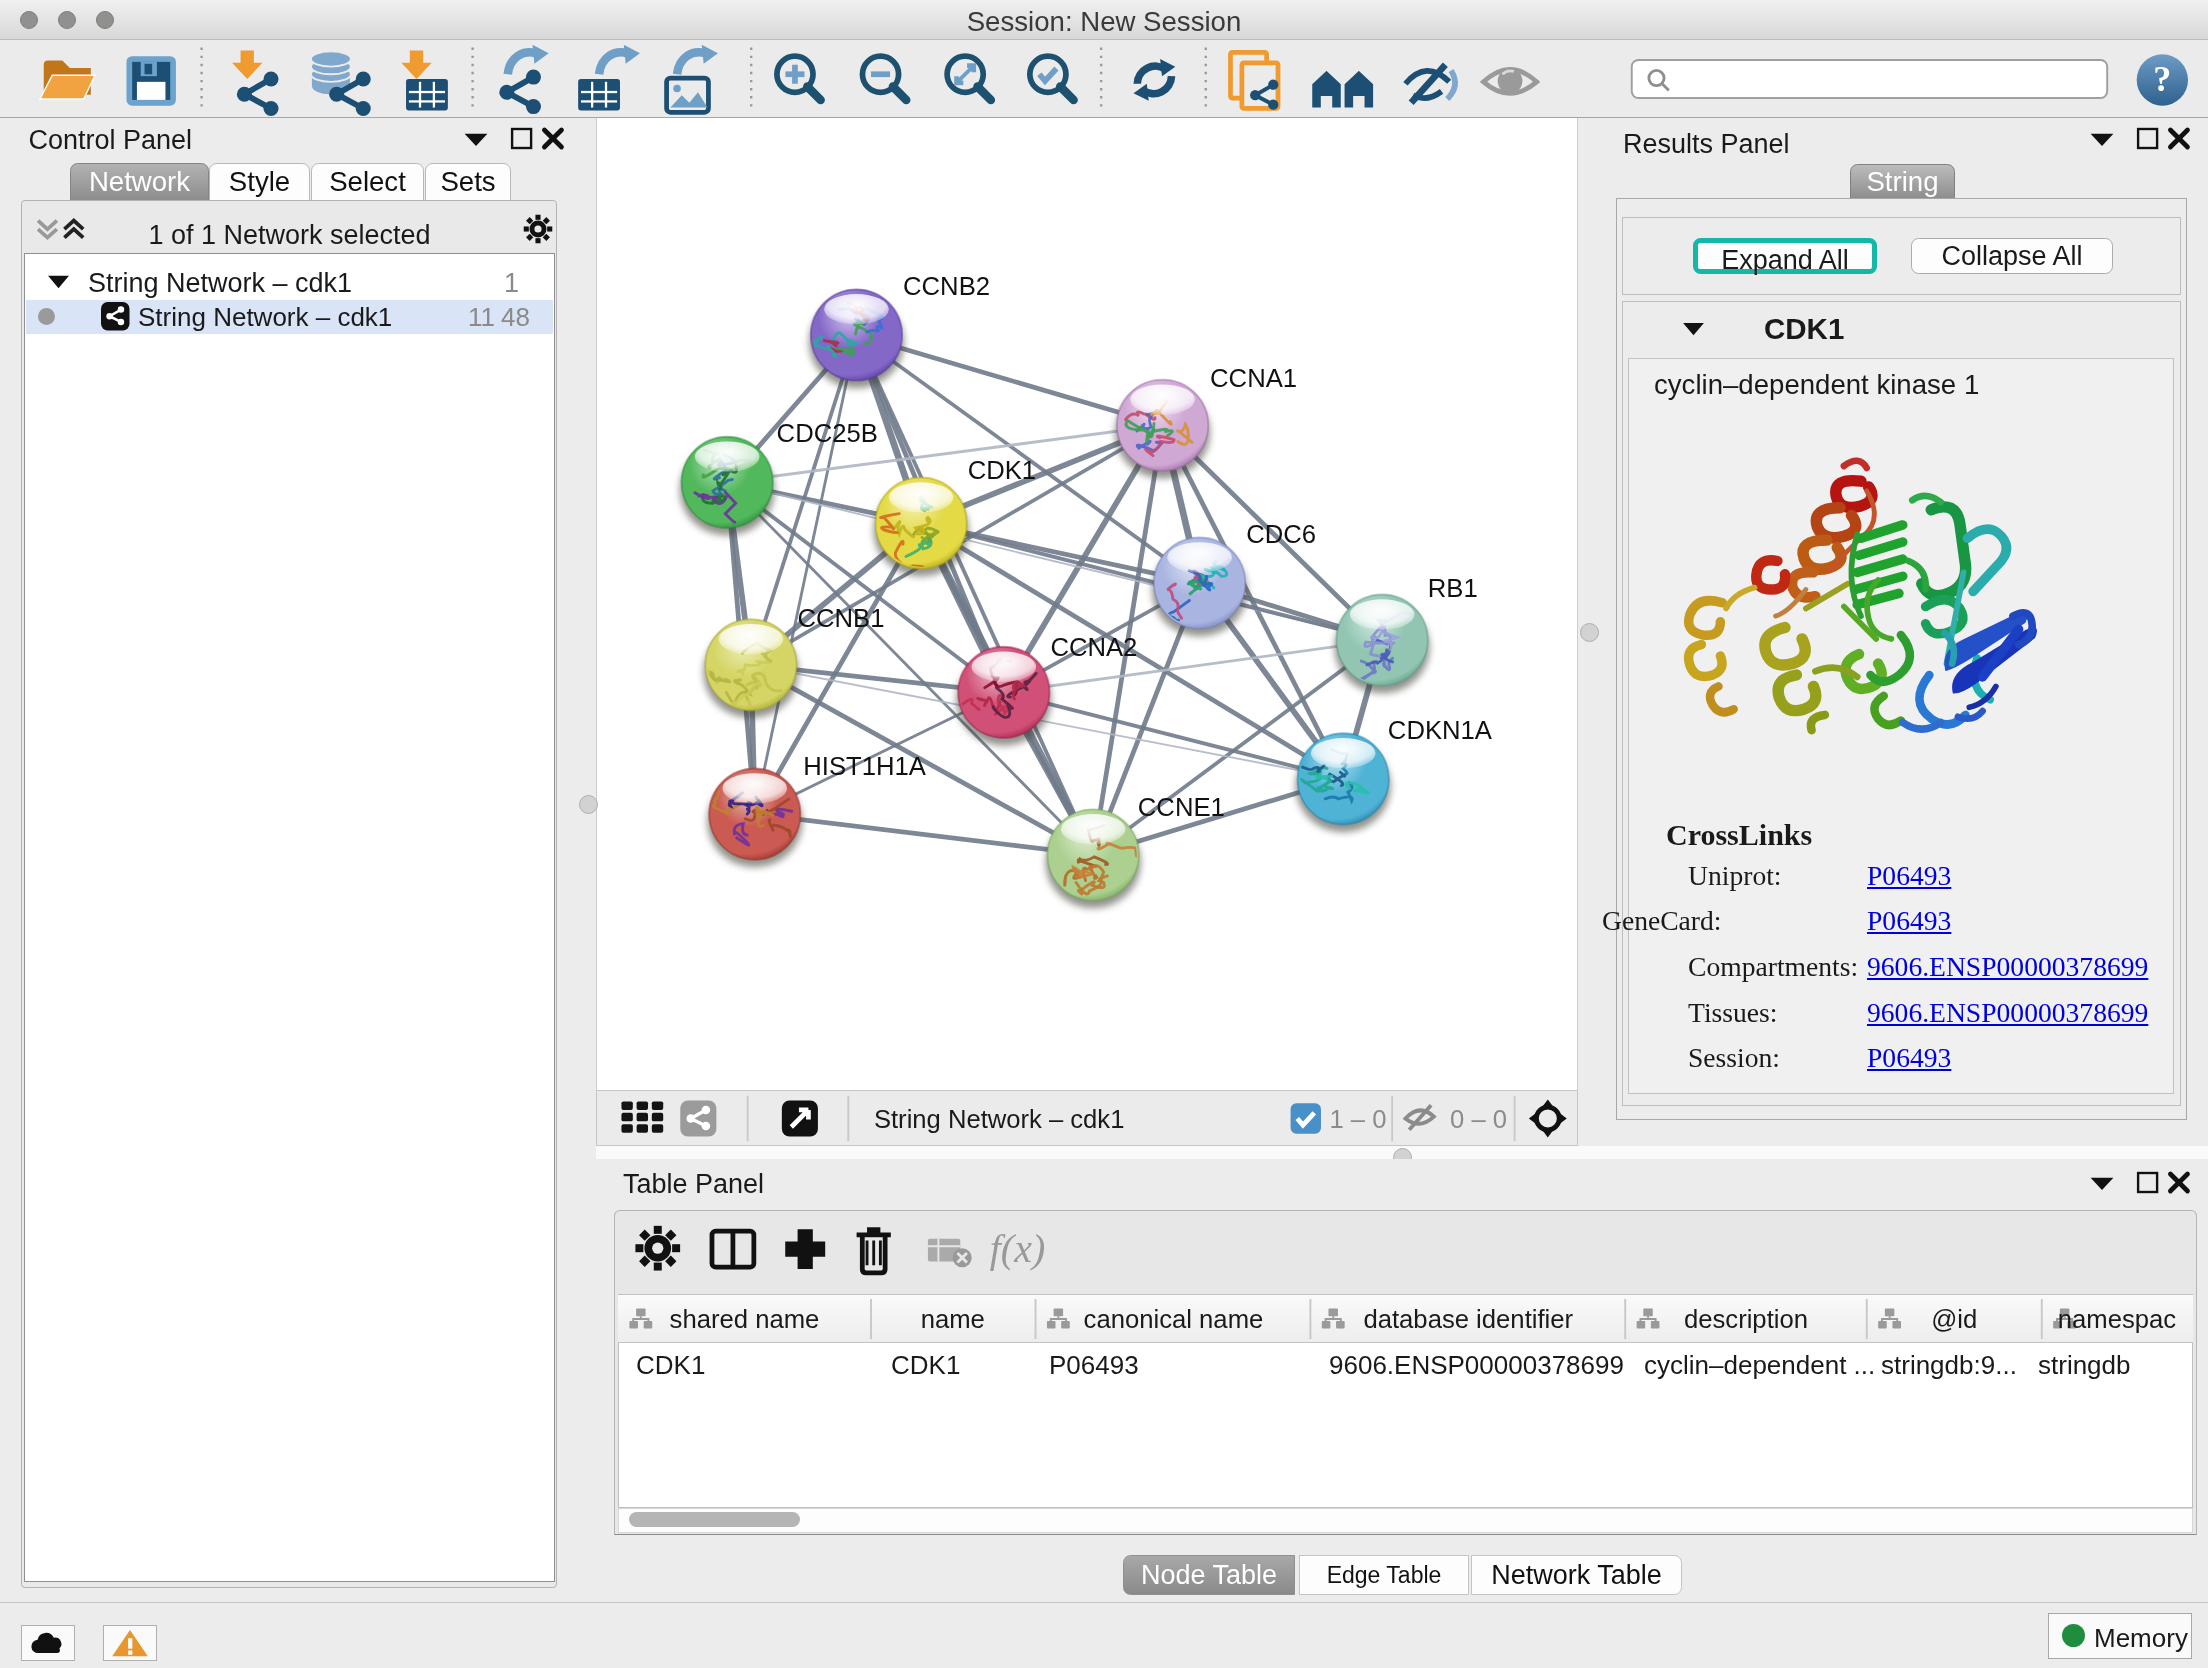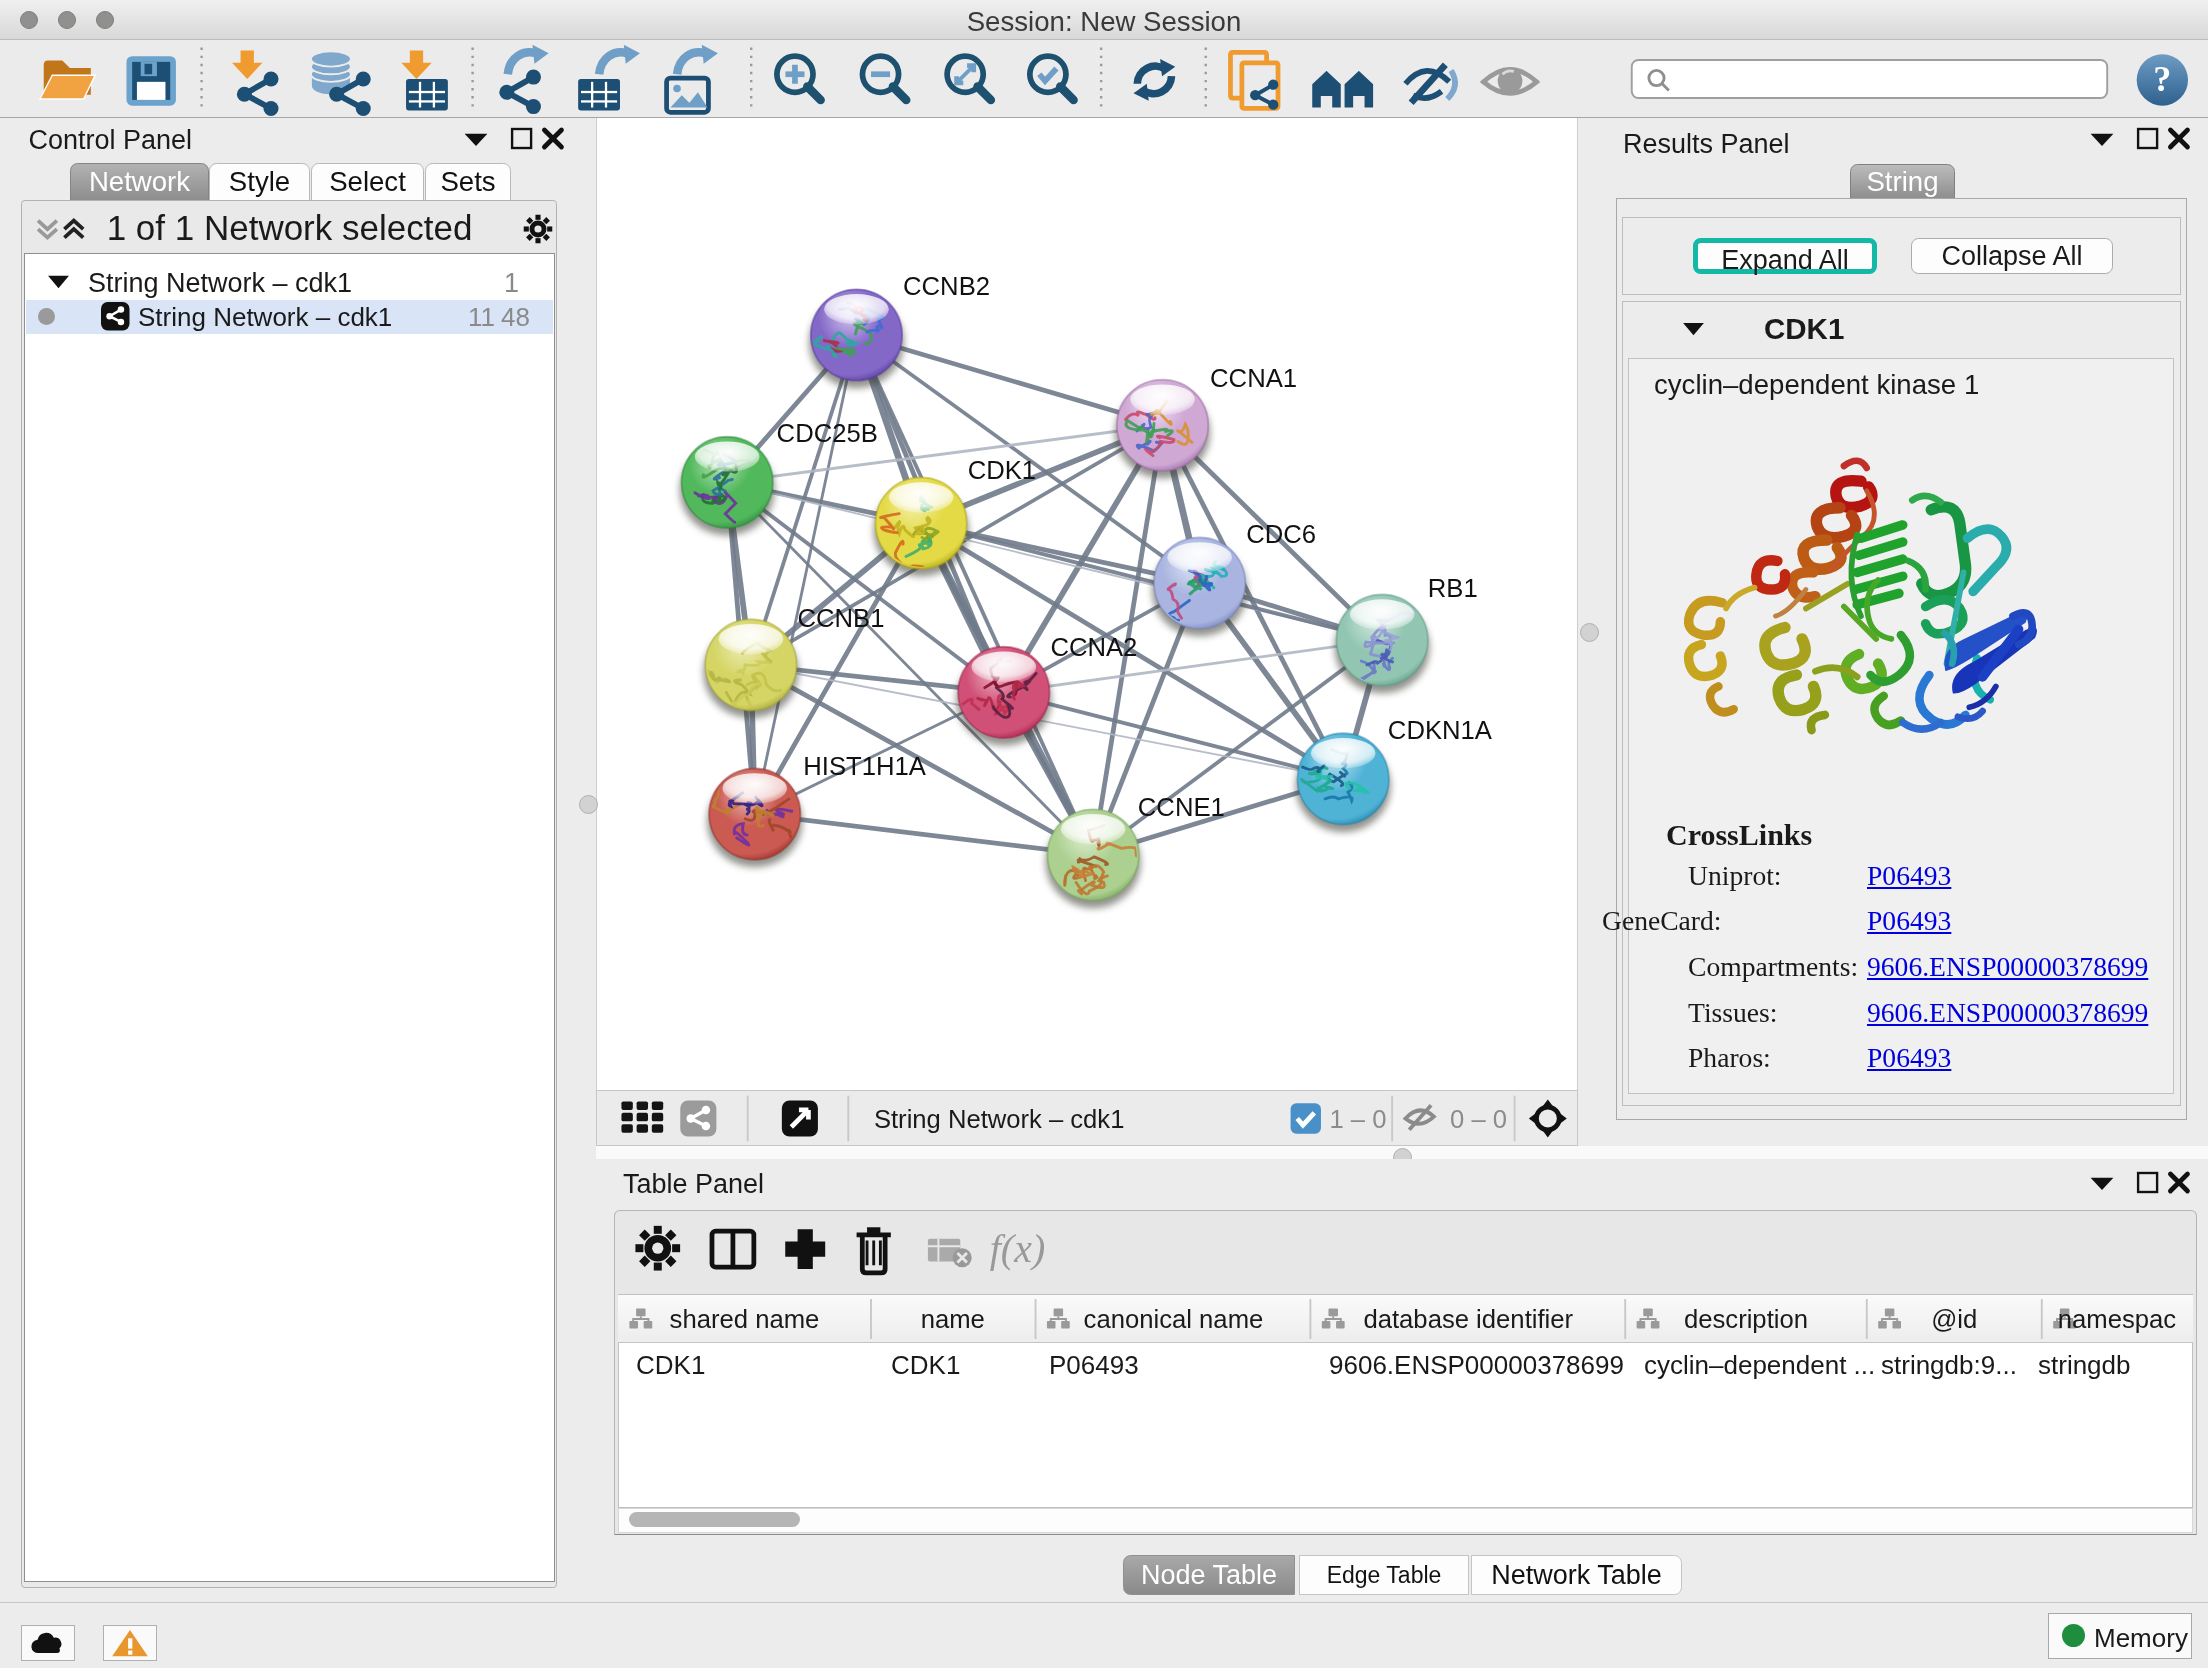--- a/index.html
+++ b/index.html
@@ -107,21 +107,21 @@
 <svg class="abs" style="left:457px;top:126px" width="114" height="25" viewBox="0 0 120 26">
     <path d="M8 8 h24 l-12 13 z" fill="#111"></path>
     <rect x="58" y="3" width="20" height="20" fill="none" stroke="#111" stroke-width="2.5"></rect>
     <path d="M92 4 l18 18 M110 4 l-18 18" stroke="#111" stroke-width="5" stroke-linecap="round"></path>
   </svg>
 <div class="abs seltab" style="left:70px;top:163px;width:139px;height:38px;border-radius:7.6px 7.6px 0 0;text-align:center;font-size:27.6px;line-height:36px">Network</div>
 <div class="abs whitetab" style="left:209px;top:163px;width:101px;height:38px;border-radius:7.6px 7.6px 0 0;text-align:center;font-size:27.6px;line-height:36px">Style</div>
 <div class="abs whitetab" style="left:311px;top:163px;width:113px;height:38px;border-radius:7.6px 7.6px 0 0;text-align:center;font-size:27.6px;line-height:36px">Select</div>
 <div class="abs whitetab" style="left:425px;top:163px;width:86px;height:38px;border-radius:7.6px 7.6px 0 0;text-align:center;font-size:27.6px;line-height:36px">Sets</div>
 <div class="abs" style="left:21px;top:200px;width:536px;height:1388px;background:#e9e9e9;border:1.9px solid #b2b2b2;border-radius:3.8px"></div>
-<div class="abs" style="left:24px;top:209px;width:531px;height:38px;font-size:35px;text-align:center;line-height:38px">1 of 1 Network selected</div>
+<div class="abs" style="left:24px;top:216px;width:531px;height:38px;font-size:27px;text-align:center;line-height:38px">1 of 1 Network selected</div>
 <svg class="abs" style="left:34px;top:215px" width="57" height="32" viewBox="0 0 60 34">
     <path d="M4 6 l10 9 10 -9 M4 15 l10 9 10 -9" stroke="#999" stroke-width="4" fill="none"></path>
     <path d="M32 15 l10 -9 10 9 M32 24 l10 -9 10 9" stroke="#222" stroke-width="4" fill="none"></path>
   </svg>
 <svg class="abs" style="left:521px;top:212px" width="34" height="34" viewBox="0 0 36 36">
     <rect x="-2.7" y="-2.7" width="5.4" height="5.4" fill="#111" transform="translate(30.4 18.0) rotate(0)"></rect>
     <rect x="-2.7" y="-2.7" width="5.4" height="5.4" fill="#111" transform="translate(26.8 26.8) rotate(45)"></rect>
     <rect x="-2.7" y="-2.7" width="5.4" height="5.4" fill="#111" transform="translate(18.0 30.4) rotate(90)"></rect>
     <rect x="-2.7" y="-2.7" width="5.4" height="5.4" fill="#111" transform="translate(9.2 26.8) rotate(135)"></rect>
     <rect x="-2.7" y="-2.7" width="5.4" height="5.4" fill="#111" transform="translate(5.6 18.0) rotate(180)"></rect>
@@ -569,21 +569,21 @@
   </svg>
 <div class="abs" style="left:1666px;top:818px;font-size:30px;font-weight:bold;font-family:'Liberation Serif',serif">CrossLinks</div>
 <div class="abs" style="left:1688px;top:860px;font-size:27.6px;font-family:'Liberation Serif',serif">Uniprot:</div>
 <div class="abs" style="left:1867px;top:860px;font-size:27.6px;font-family:'Liberation Serif',serif;color:#0000dd;text-decoration:underline">P06493</div>
 <div class="abs" style="left:1602px;top:905px;font-size:27.6px;font-family:'Liberation Serif',serif">GeneCard:</div>
 <div class="abs" style="left:1867px;top:905px;font-size:27.6px;font-family:'Liberation Serif',serif;color:#0000dd;text-decoration:underline">P06493</div>
 <div class="abs" style="left:1688px;top:951px;font-size:27.6px;font-family:'Liberation Serif',serif">Compartments:</div>
 <div class="abs" style="left:1867px;top:951px;font-size:27.6px;font-family:'Liberation Serif',serif;color:#0000dd;text-decoration:underline">9606.ENSP00000378699</div>
 <div class="abs" style="left:1688px;top:997px;font-size:27.6px;font-family:'Liberation Serif',serif">Tissues:</div>
 <div class="abs" style="left:1867px;top:997px;font-size:27.6px;font-family:'Liberation Serif',serif;color:#0000dd;text-decoration:underline">9606.ENSP00000378699</div>
-<div class="abs" style="left:1688px;top:1042px;font-size:27.6px;font-family:'Liberation Serif',serif">Pharos:</div>
+<div class="abs" style="left:1688px;top:1042px;font-size:27.6px;font-family:'Liberation Serif',serif">Session:</div>
 <div class="abs" style="left:1867px;top:1042px;font-size:27.6px;font-family:'Liberation Serif',serif;color:#0000dd;text-decoration:underline">P06493</div>
 <div class="abs" style="left:596px;top:1159px;width:1612px;height:442px;background:#ececec"></div>
 <div class="abs" style="left:623px;top:1169px;font-size:27px">Table Panel</div>
 <svg class="abs" style="left:2083px;top:1170px" width="114" height="25" viewBox="0 0 120 26">
     <path d="M8 8 h24 l-12 13 z" fill="#111"></path>
     <rect x="58" y="3" width="20" height="20" fill="none" stroke="#111" stroke-width="2.5"></rect>
     <path d="M92 4 l18 18 M110 4 l-18 18" stroke="#111" stroke-width="5" stroke-linecap="round"></path>
   </svg>
 <div class="abs" style="left:614px;top:1210px;width:1583px;height:325px;background:#e7e7e7;border:1px solid #b5b5b5;border-bottom:1.9px solid #8a8a8a;border-radius:5.7px 5.7px 0 0"></div>
 <svg class="abs" style="left:614px;top:1210px" width="1583" height="84" viewBox="0 0 1664 88">

